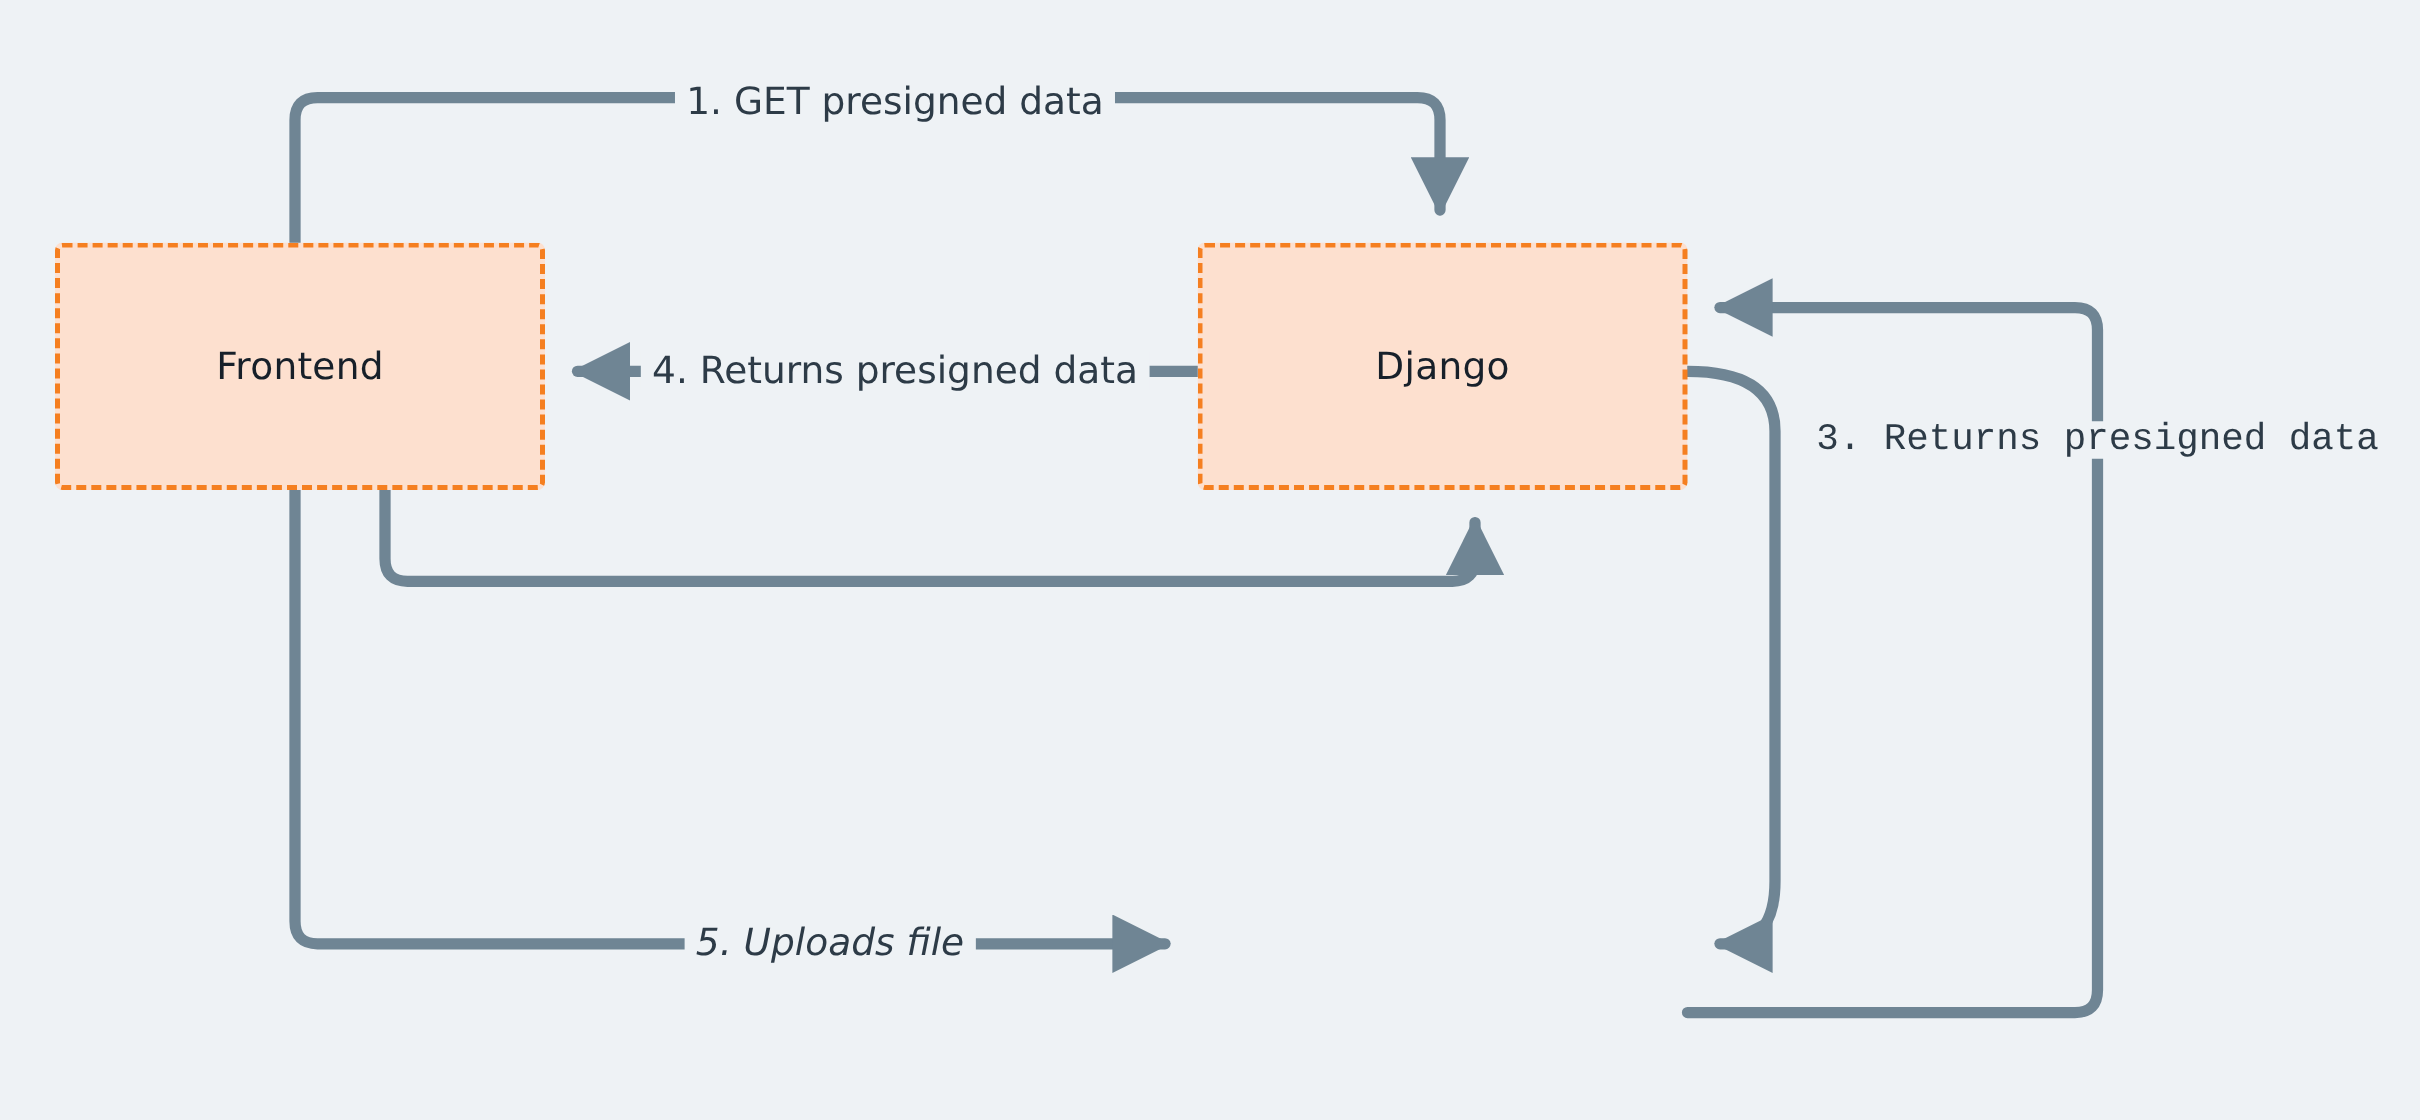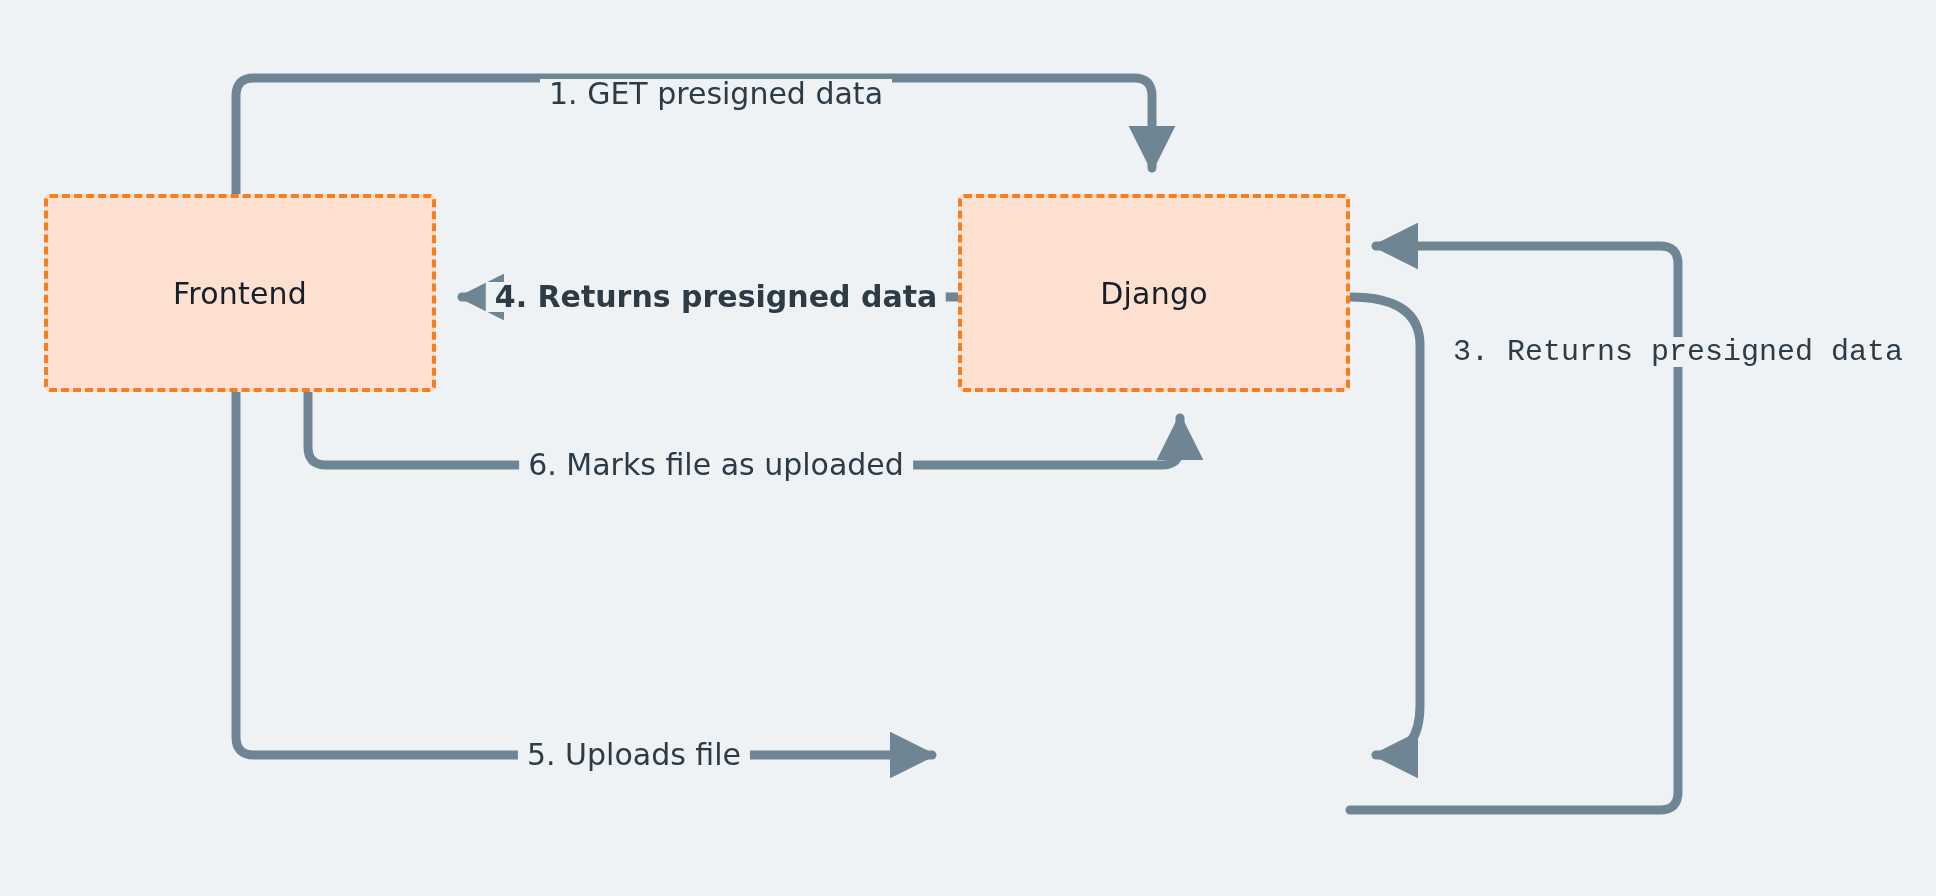--- a/index.html
+++ b/index.html
@@ -67,24 +67,23 @@
 
   <div class="node" style="left:958px;top:194px;width:392px;height:198px;">
     <span class="node-label">Django</span>
   </div>
 
   <div class="node" style="left:44px;top:194px;width:392px;height:198px;">
     <span class="node-label">Frontend</span>
   </div>
 
 
-  <div class="edge-label" style="left:716px;top:94px;">1. GET presigned data</div>
+  <div class="edge-label" style="left:716px;top:82px;">1. GET presigned data</div>
 
 
   <div class="edge-label" style="left:1678px;top:352px;font-family:Liberation Mono, monospace;">3. Returns presigned data</div>
 
-  <div class="edge-label" style="left:716px;top:297px;font-weight:bold;">4. Returns presigned data</div>
+  <div class="edge-label" style="left:716px;top:297px;">4. Returns presigned data</div>
 
-  <div class="edge-label" style="left:634px;top:755px;">5. Uploads file</div>
+  <div class="edge-label" style="left:664px;top:755px;font-style:italic;">5. Uploads file</div>
 
-  <div class="edge-label" style="left:716px;top:465px;">6. Marks file as  uploaded</div>
 
 </div>
 
 </body></html>

